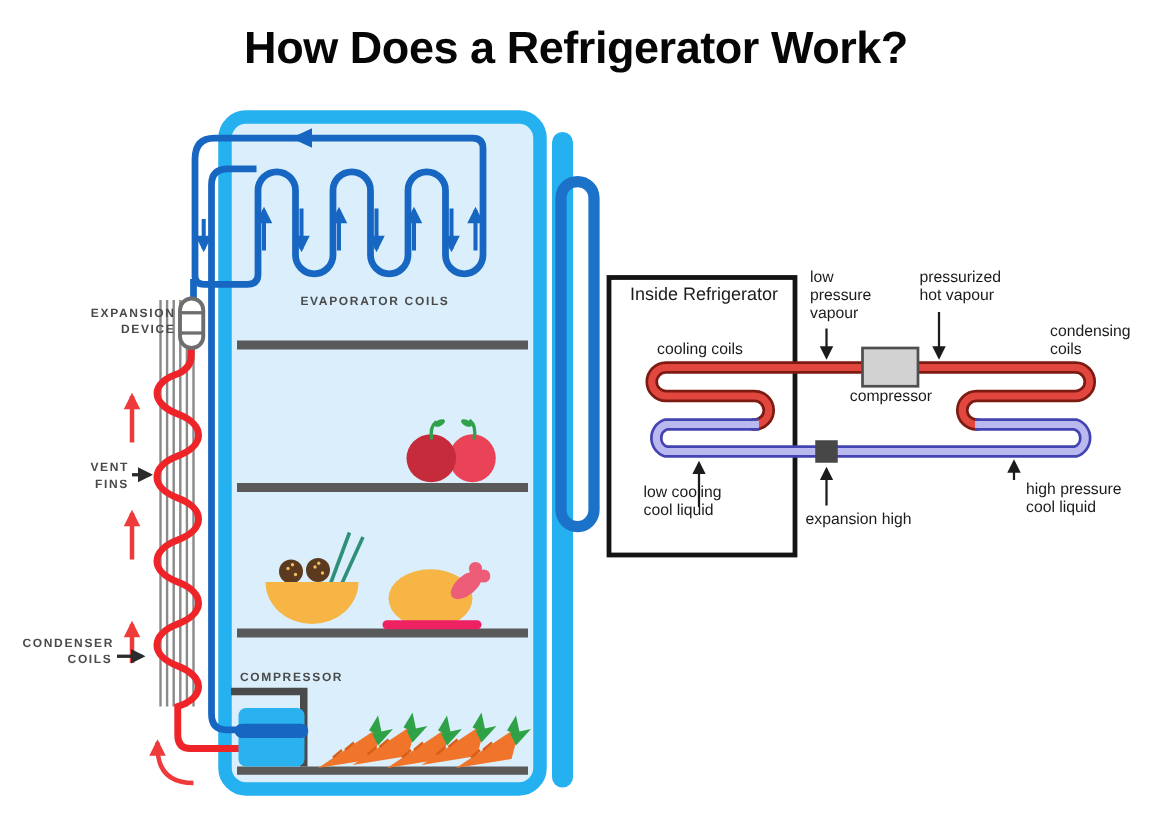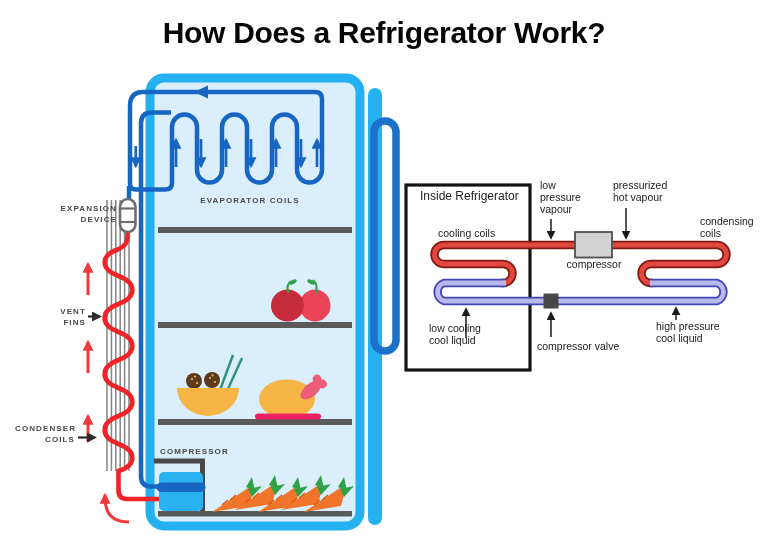--- a/index.html
+++ b/index.html
@@ -233,16 +233,16 @@
   <div class="flabel right" style="left:15px;top:423px;width:60px;">CONDENSER COILS</div>
   <div class="flabel" style="left:160px;top:446px;width:100px;">COMPRESSOR</div>
 
   <div class="slabel" style="left:420px;top:190px;width:108px;font-size:12px;">Inside Refrigerator</div>
   <div class="slabel" style="left:438px;top:228px;width:75px;">cooling coils</div>
   <div class="slabel" style="left:540px;top:180px;width:52px;">low pressure vapour</div>
   <div class="slabel" style="left:613px;top:180px;width:66px;">pressurized hot vapour</div>
   <div class="slabel" style="left:668px;top:216px;width:62px;margin-left:32px;">condensing coils</div>
   <div class="slabel center" style="left:558px;top:259px;width:72px;">compressor</div>
   <div class="slabel" style="left:429px;top:323px;width:72px;">low cooling cool liquid</div>
-  <div class="slabel" style="left:537px;top:341px;width:100px;">compressor valve</div>
-  <div class="slabel" style="left:656px;top:321px;width:76px;">high pressure cool liquid</div>
+  <div class="slabel" style="left:537px;top:341px;width:100px;">expansion high</div>
+  <div class="slabel" style="left:684px;top:321px;width:76px;">high pressure cool liquid</div>
 
 </div>
 
 </body></html>

